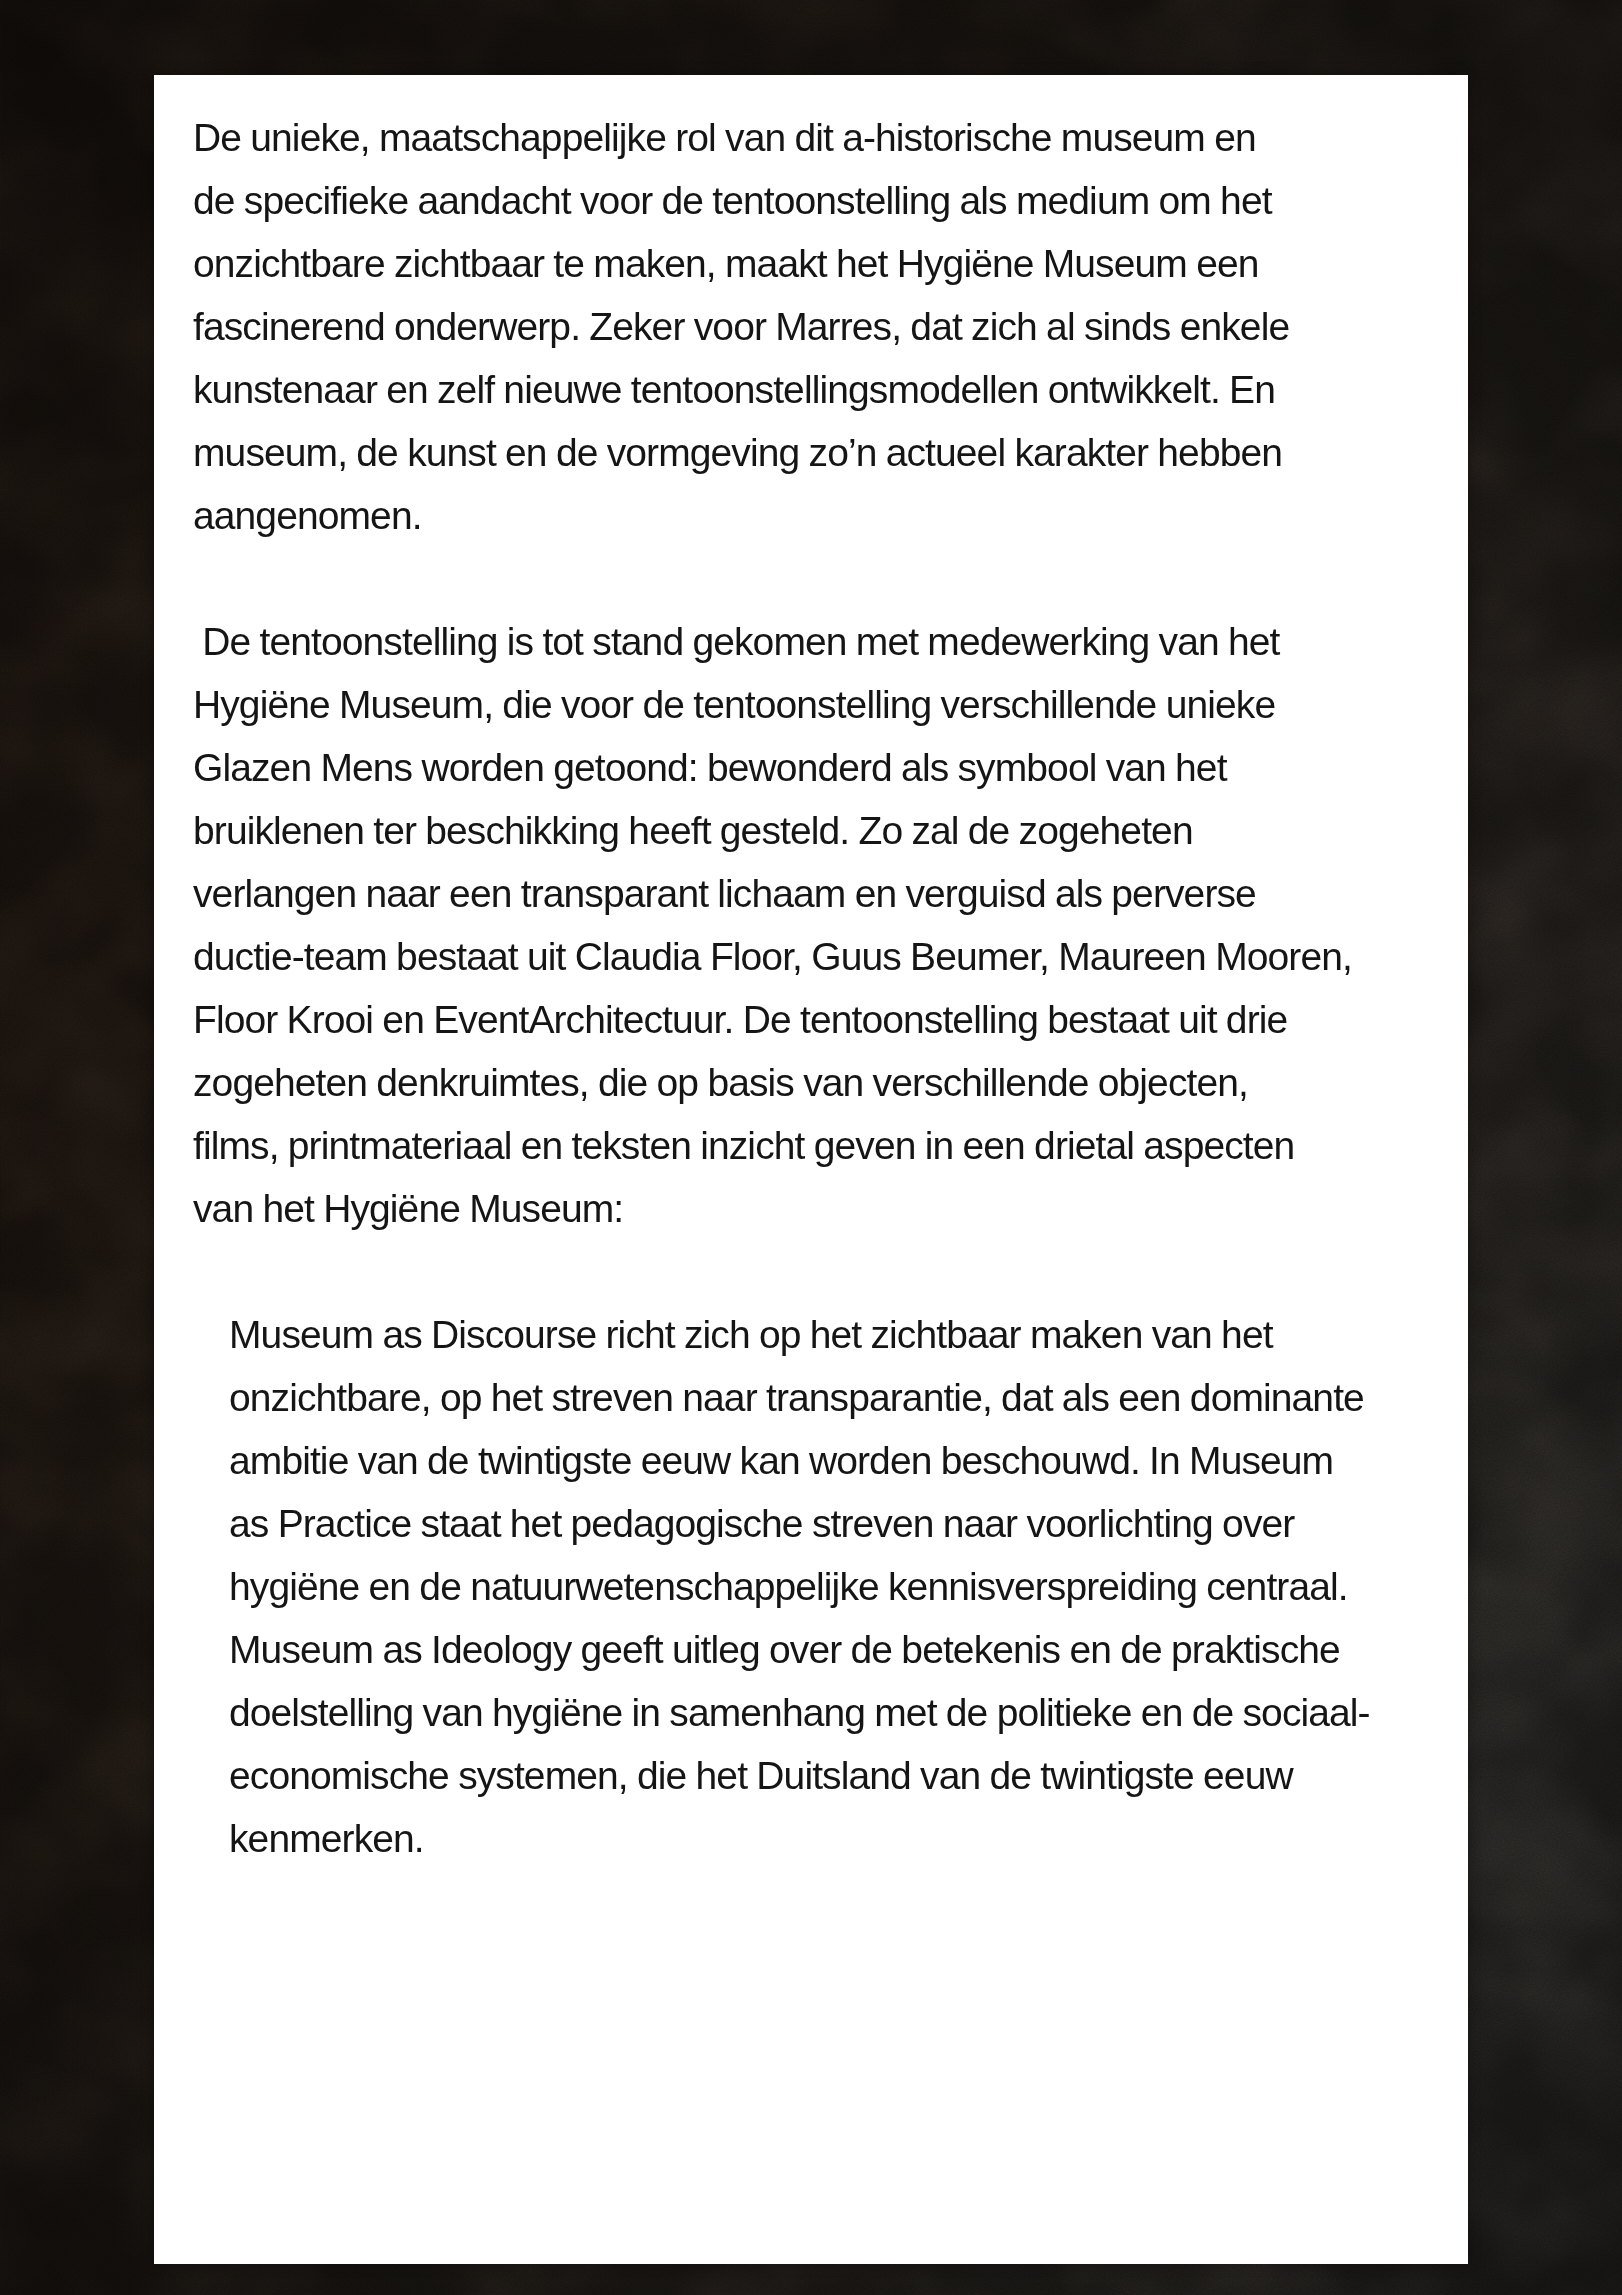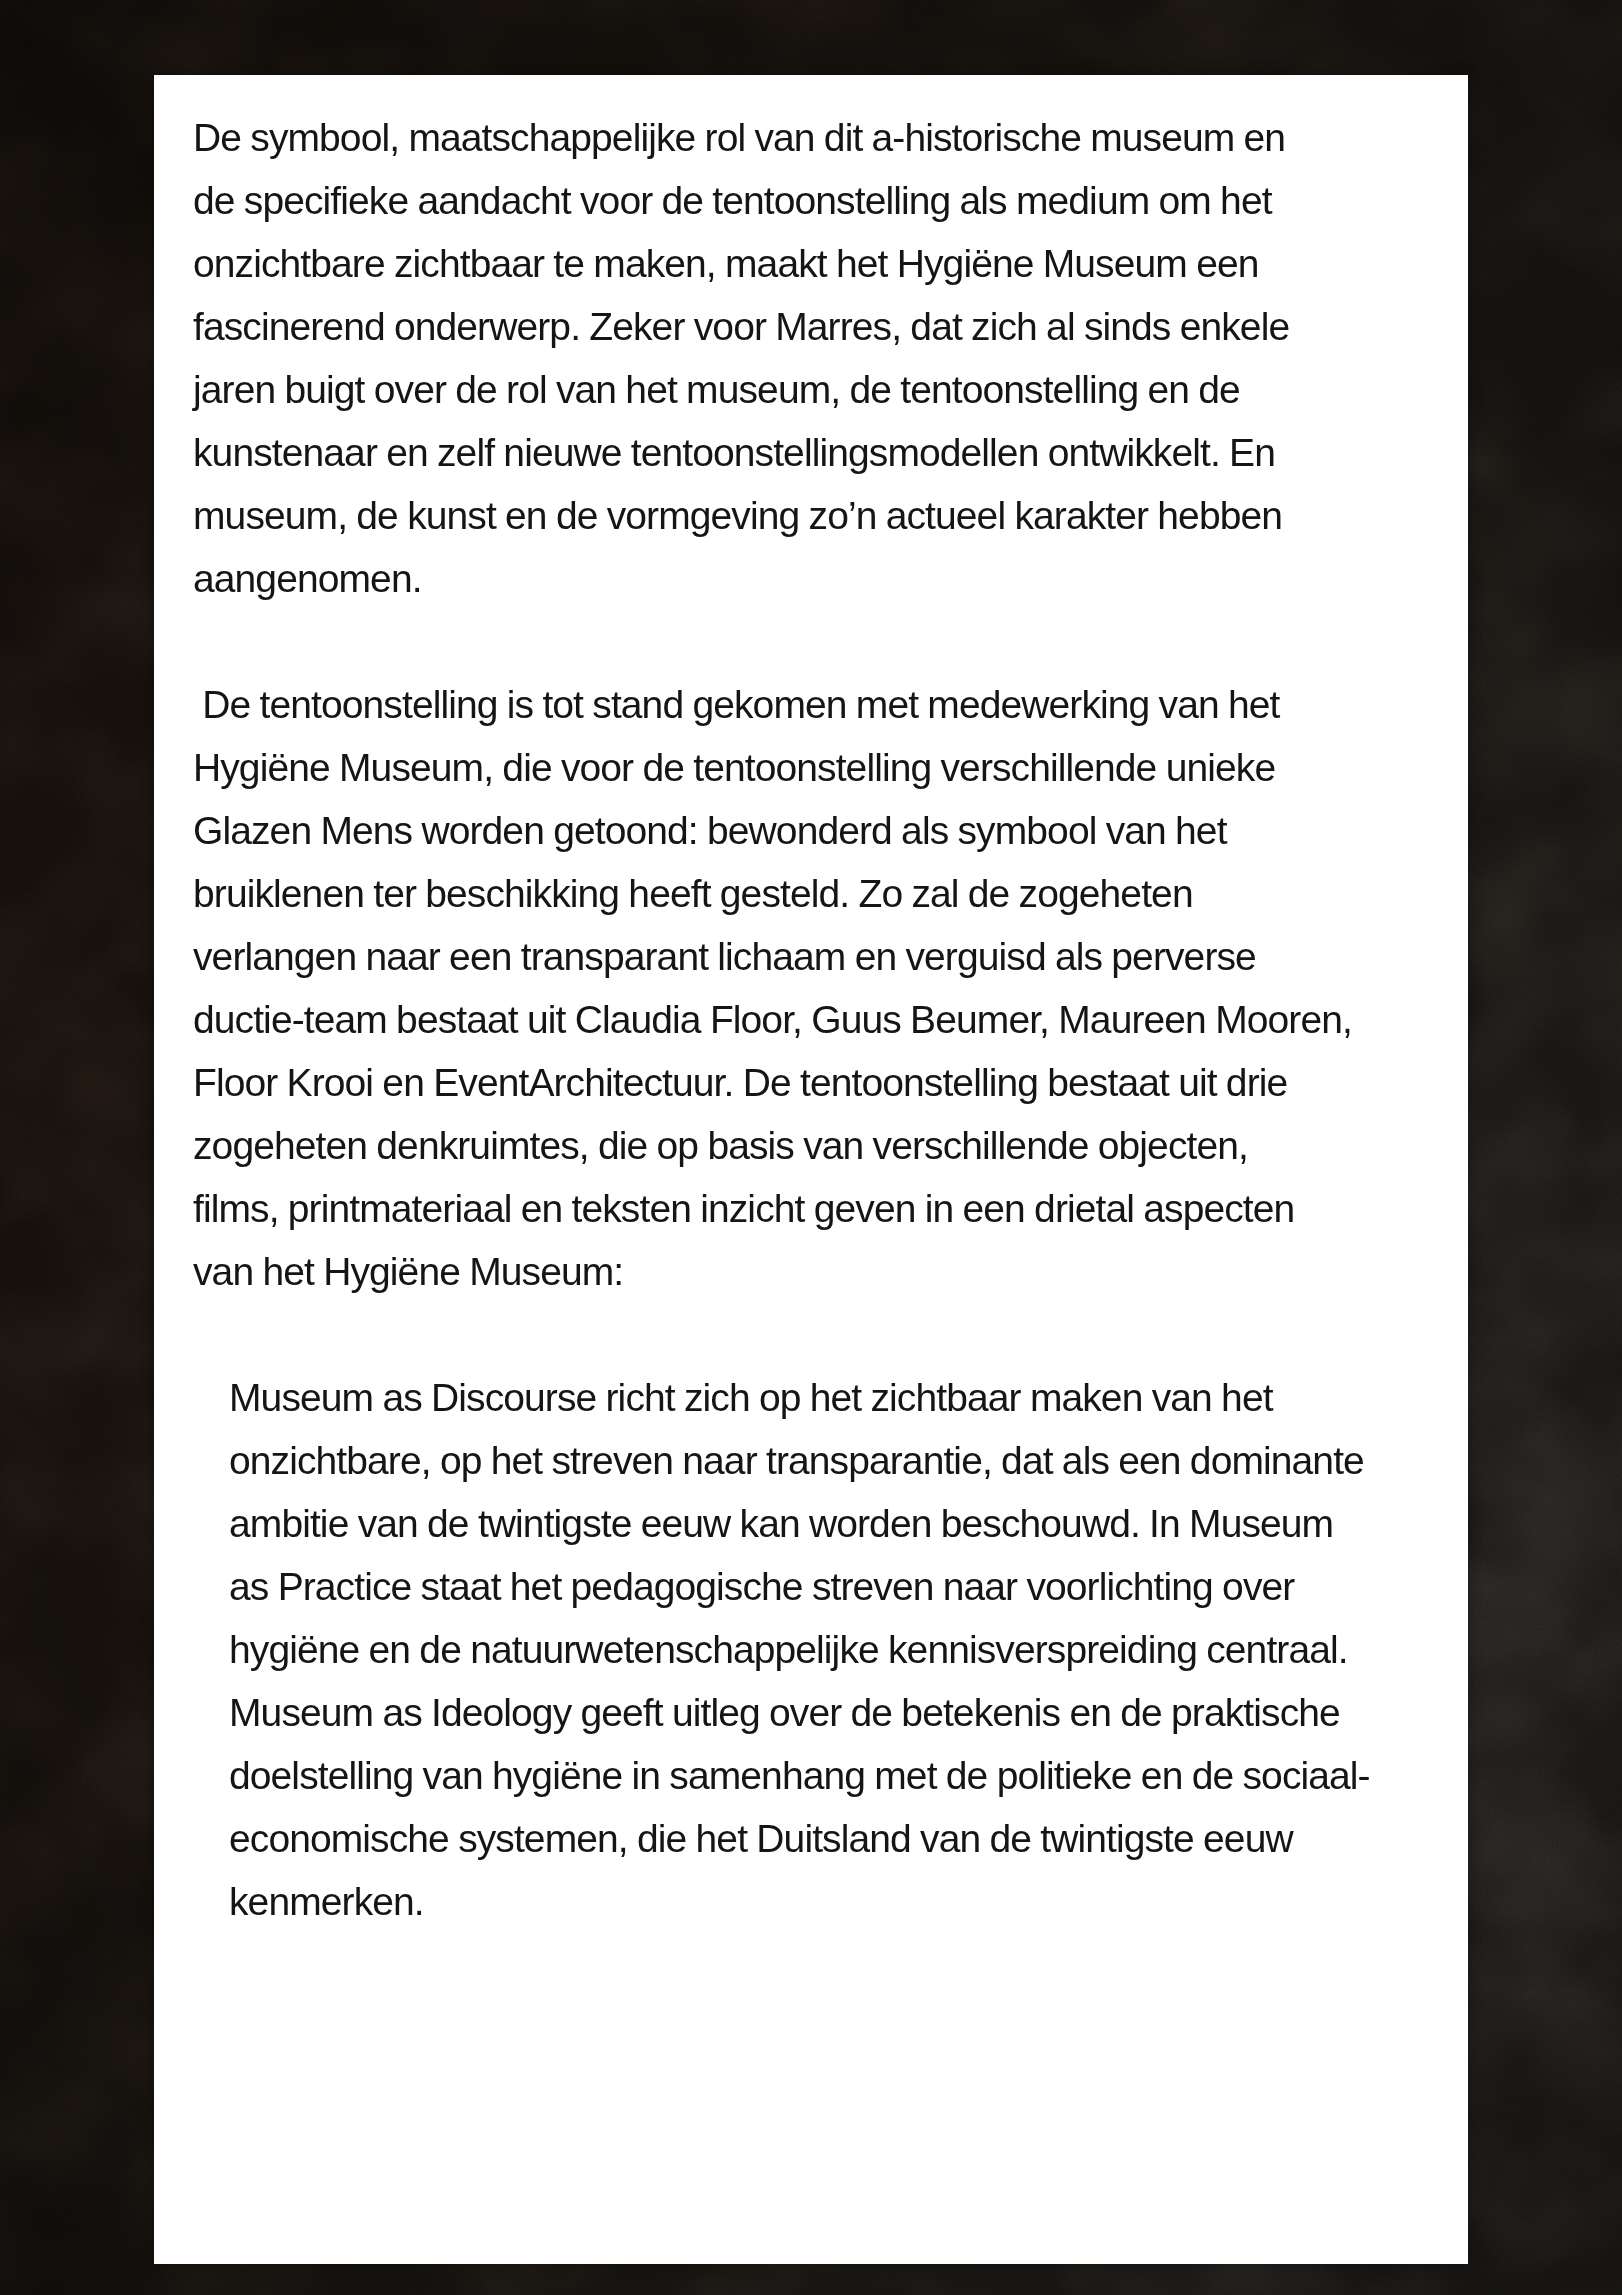--- a/index.html
+++ b/index.html
@@ -91,25 +91,24 @@
     <rect x="0" y="0" width="2480" height="3508" fill="url(#grayPatch2)"></rect>
     <rect x="0" y="0" width="2480" height="3508" fill="url(#redPatch)"></rect>
     <rect x="0" y="0" width="2480" height="3508" filter="url(#patchNoise)" opacity="0.5"></rect>
     <rect x="0" y="0" width="2480" height="3508" filter="url(#grainNoise)" opacity="0.28"></rect>
     <rect x="0" y="0" width="2480" height="3508" fill="url(#vignette)"></rect>
   </svg>
 
   <div class="page">
     <div class="text-block">
         <div class="para">
-          <div class="line">De symbool, maatschappelijke rol van dit a-historische museum en</div>
+          <div class="line">De unieke, maatschappelijke rol van dit a-historische museum en</div>
           <div class="line">de specifieke aandacht voor de tentoonstelling als medium om het</div>
           <div class="line">onzichtbare zichtbaar te maken, maakt het Hygiëne Museum een</div>
           <div class="line">fascinerend onderwerp. Zeker voor Marres, dat zich al sinds enkele</div>
-          <div class="line">jaren buigt over de rol van het museum, de tentoonstelling en de</div>
           <div class="line">kunstenaar en zelf nieuwe tentoonstellingsmodellen ontwikkelt. En</div>
           <div class="line">museum, de kunst en de vormgeving zo’n actueel karakter hebben</div>
           <div class="line">aangenomen.</div>
         </div>
         <div class="para">
           <div class="line"> De tentoonstelling is tot stand gekomen met medewerking van het</div>
           <div class="line">Hygiëne Museum, die voor de tentoonstelling verschillende unieke</div>
           <div class="line">Glazen Mens worden getoond: bewonderd als symbool van het</div>
           <div class="line">bruiklenen ter beschikking heeft gesteld. Zo zal de zogeheten</div>
           <div class="line">verlangen naar een transparant lichaam en verguisd als perverse</div>

